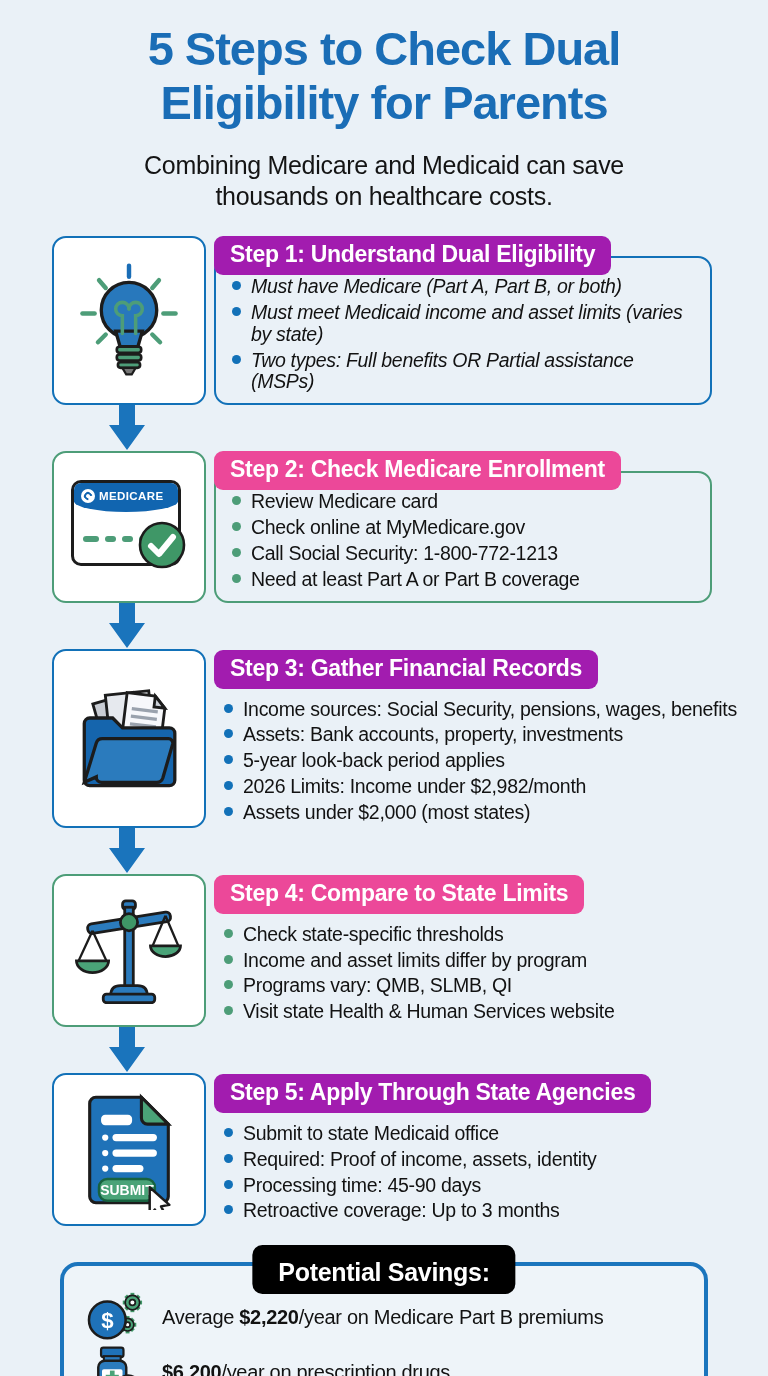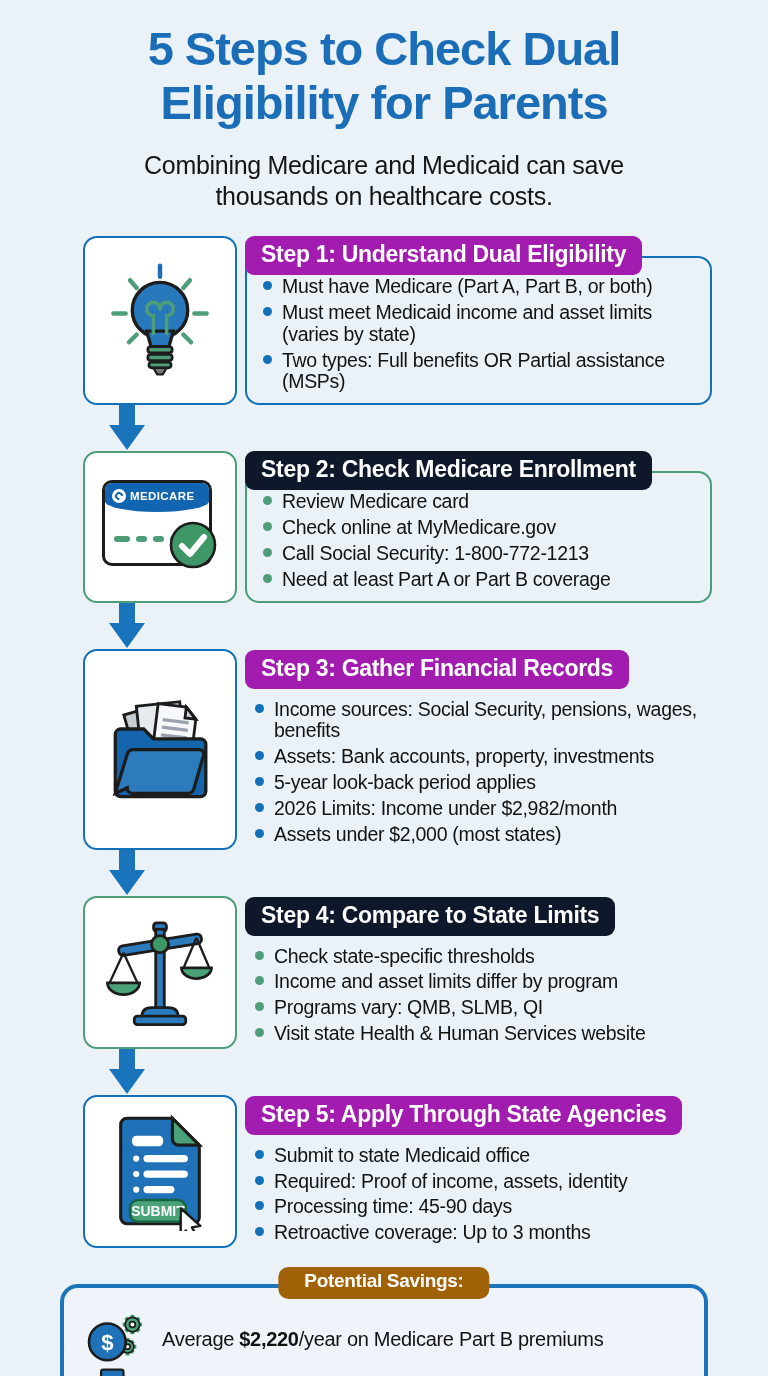--- a/index.html
+++ b/index.html
@@ -17,38 +17,38 @@
   }
   .subtitle {
     margin:2px auto 0; width:520px; text-align:center;
     color:#141414; font-size:25px; line-height:1.24; letter-spacing:-0.3px;
   }
   
   .steps { margin-top:24px; }
   .step { display:flex; gap:8px; margin:0 22px 0 52px; align-items:stretch; }
   .icon-box {
     flex:0 0 150px; background:#fff; border-radius:14px;
-    display:flex; align-items:center; justify-content:center;margin-left:31px;
+    display:flex; align-items:center; justify-content:center;
   }
   .icon-box.blue  { border:2.5px solid #1271b8; }
   .icon-box.green { border:2.5px solid #4d9d78; }
   .body { flex:1; position:relative; }
   .hdr {
     display:inline-block; color:#fff; font-weight:bold;
     font-size:23px; letter-spacing:-0.3px;
     padding:5px 16px 7px; border-radius:9px; white-space:nowrap;
   }
   .hdr.blue  { background:#a21caf; }
-  .hdr.green { background:#0f172a; }
+  .hdr.green { background:#ec4899; }
   .body.framed .hdr { position:absolute; top:0; left:0; z-index:1; }
   .frame {
     margin-top:20px; margin-right:34px; border-radius:14px;
     padding:14px 10px 6px 8px;
   }
-  .frame.blue-b  { border:2.5px solid #1271b8; }
+  .frame.blue-b  { border:2.5px solid #1271b8;font-style:italic; }
   .frame.green-b { border:2.5px solid #4d9d78; }
   .body.plain .hdr { margin:1px 0 6px;text-align:right; }
   .bullets {
     list-style:none; margin:0; padding:0 0 0 0;
     font-size:19.5px; line-height:1.12; letter-spacing:-0.3px; color:#121212;
   }
   .body.plain .bullets { padding-left:2px; }
   .bullets li { position:relative; padding-left:27px; margin:4px 0; }
   .bullets li::before {
     content:""; position:absolute; left:8px; top:5px;
@@ -83,22 +83,22 @@
   
   .docwrap { position:relative; width:104px; height:120px; }
   
   .savings {
     position:relative; margin:36px 60px 0;
     border:4.5px solid #1b75bd; border-radius:18px;
     padding:26px 14px 8px 20px; background:#eef4f9;
   }
   .savings-hdr {
     position:absolute; top:-21px; left:50%; transform:translateX(-50%);
-    background:#a16207; color:#fff; font-size:19px; font-weight:bold;
-    letter-spacing:-0.3px; padding:3px 26px 7px; border-radius:10px; white-space:nowrap;
+    background:#000000; color:#fff; font-size:25px; font-weight:bold;
+    letter-spacing:-0.3px; padding:13px 26px 7px; border-radius:10px; white-space:nowrap;
   }
   .s-row { display:flex; align-items:center; gap:14px; margin:0 0 5px; }
   .s-icon { flex:0 0 64px; height:50px; display:flex; align-items:center; justify-content:center; }
   .s-text { font-size:20px; letter-spacing:-0.3px; color:#121212; }
   .s-text b { font-weight:bold; }
 </style>
 </head>
 <body>
 
 <div class="title">5 Steps to Check Dual Eligibility for Parents</div>

